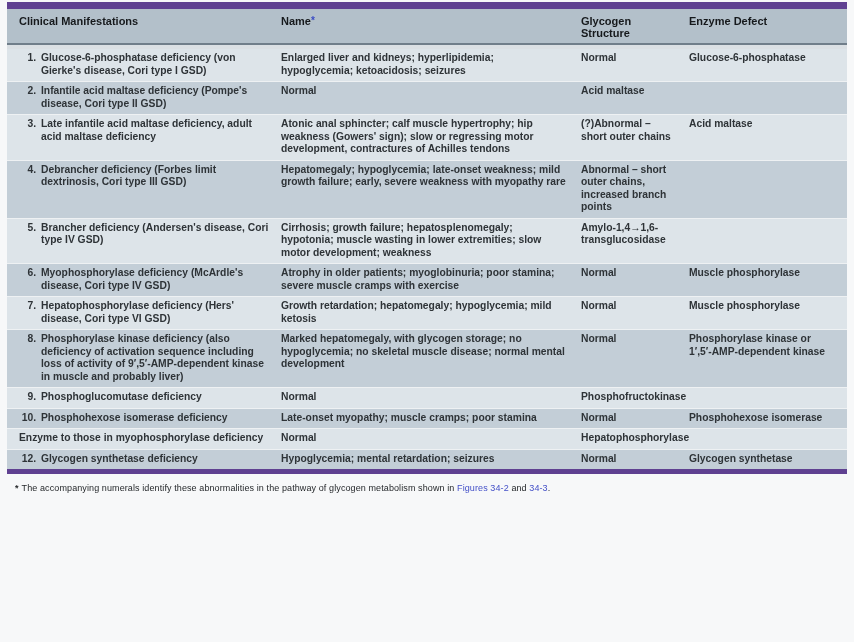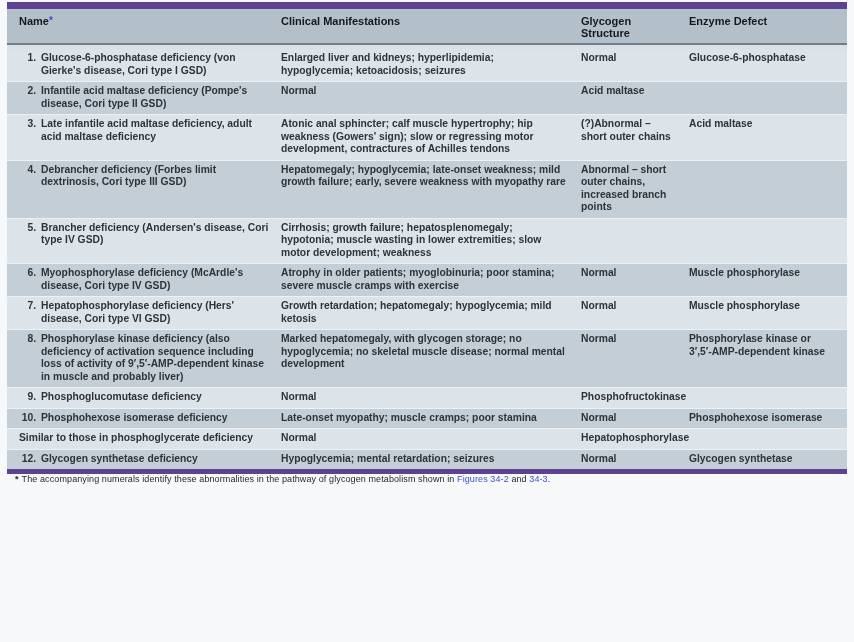--- a/index.html
+++ b/index.html
@@ -40,37 +40,37 @@
     font-size:10.3px;font-weight:600;line-height:12.5px;
     border-top:1.5px solid #eef1f3;
   }
   .row:first-child{border-top:none;}
   .row.odd{background:var(--row-light);}
   .row.even{background:var(--row-dark);}
   .cell{padding-right:14px;}
   .cell.name{display:flex;padding-right:10px;}
   .num{width:22px;flex-shrink:0;text-align:right;padding-right:5px;}
   .footnote{
-    margin-top:0;padding-left:8px;
+    margin-top:9px;padding-left:8px;
     font-size:9px;font-weight:400;color:#26292c;letter-spacing:0.1px;
   }
   .fn-marker{font-weight:700;padding-right:3px;}
   .fn-link{color:var(--link);text-decoration:none;cursor:pointer;}
 </style>
 </head>
 <body>
 
 <div class="page">
   <div class="bar top"></div>
 
   <div class="thead">
+    <div class="th">Clinical Manifestations</div>
     <div class="th name">
       <span>Name</span><span class="ast">*</span>
     </div>
-    <div class="th">Clinical Manifestations</div>
     <div class="th glycogen">
       <span>Glycogen Structure</span>
     </div>
     <div class="th">Enzyme Defect</div>
   </div>
 
   <div class="hdr-gap"></div>
 
   <div id="tbody">
       <div class="row odd">
@@ -106,20 +106,21 @@
         </div>
         <div class="cell clinical">Hepatomegaly; hypoglycemia; late-onset weakness; mild growth failure; early, severe weakness with myopathy rare</div>
         <div class="cell glycogen">Abnormal – short outer chains, increased branch points</div>
       </div>
       <div class="row odd">
         <div class="cell name">
           <span class="num">5.</span>
           <span>Brancher deficiency (Andersen's disease, Cori type IV GSD)</span>
         </div>
         <div class="cell clinical">Cirrhosis; growth failure; hepatosplenomegaly; hypotonia; muscle wasting in lower extremities; slow motor development; weakness</div>
+        <div class="cell enzyme">Amylo-1,4→1,6-transglucosidase</div>
       </div>
       <div class="row even">
         <div class="cell name">
           <span class="num">6.</span>
           <span>Myophosphorylase deficiency (McArdle's disease, Cori type IV GSD)</span>
         </div>
         <div class="cell clinical">Atrophy in older patients; myoglobinuria; poor stamina; severe muscle cramps with exercise</div>
         <div class="cell glycogen">Normal</div>
         <div class="cell enzyme">Muscle phosphorylase</div>
       </div>
@@ -132,41 +133,41 @@
         <div class="cell glycogen">Normal</div>
         <div class="cell enzyme">Muscle phosphorylase</div>
       </div>
       <div class="row even">
         <div class="cell name">
           <span class="num">8.</span>
           <span>Phosphorylase kinase deficiency (also deficiency of activation sequence including loss of activity of 9′,5′-AMP-dependent kinase in muscle and probably liver)</span>
         </div>
         <div class="cell clinical">Marked hepatomegaly, with glycogen storage; no hypoglycemia; no skeletal muscle disease; normal mental development</div>
         <div class="cell glycogen">Normal</div>
-        <div class="cell enzyme">Phosphorylase kinase or 3′,5′-AMP-dependent kinase</div>
+        <div class="cell enzyme">Phosphorylase kinase or 1′,5′-AMP-dependent kinase</div>
       </div>
       <div class="row odd">
         <div class="cell name">
           <span class="num">9.</span>
           <span>Phosphoglucomutase deficiency</span>
         </div>
         <div class="cell glycogen">Normal</div>
         <div class="cell enzyme">Phosphofructokinase</div>
       </div>
       <div class="row even">
         <div class="cell name">
           <span class="num">10.</span>
           <span>Phosphohexose isomerase deficiency</span>
         </div>
         <div class="cell clinical">Late-onset myopathy; muscle cramps; poor stamina</div>
         <div class="cell glycogen">Normal</div>
         <div class="cell enzyme">Phosphohexose isomerase</div>
       </div>
       <div class="row odd">
-        <div class="cell clinical">Similar to those in phosphoglycerate deficiency</div>
+        <div class="cell clinical">Enzyme to those in myophosphorylase deficiency</div>
         <div class="cell glycogen">Normal</div>
         <div class="cell enzyme">Hepatophosphorylase</div>
       </div>
       <div class="row even">
         <div class="cell name">
           <span class="num">12.</span>
           <span>Glycogen synthetase deficiency</span>
         </div>
         <div class="cell clinical">Hypoglycemia; mental retardation; seizures</div>
         <div class="cell glycogen">Normal</div>

